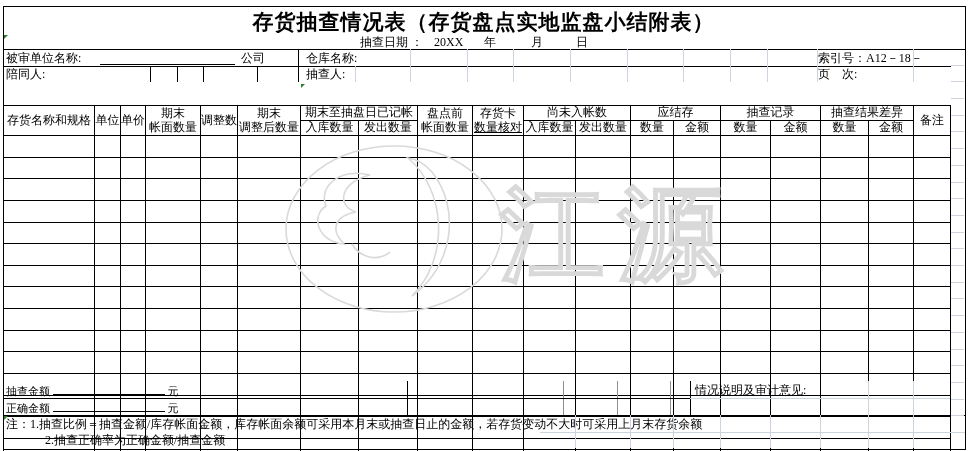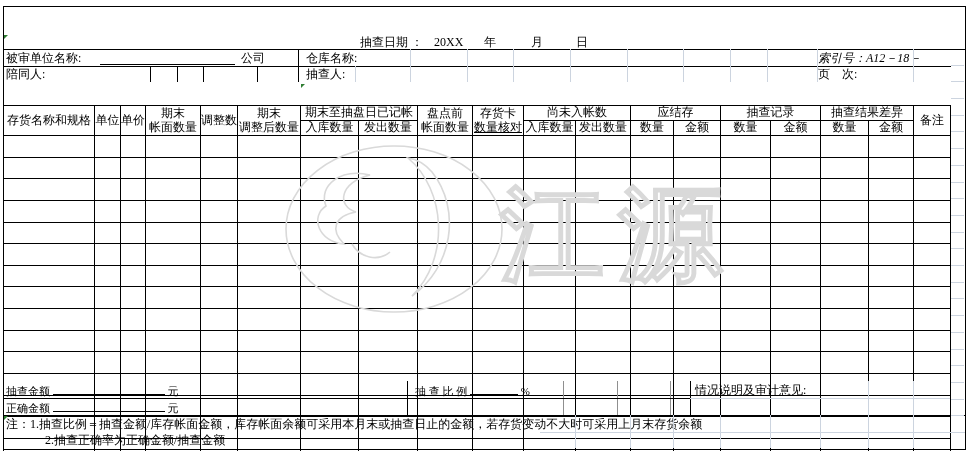--- a/index.html
+++ b/index.html
@@ -32,33 +32,34 @@
   .sumrow{position:absolute;font-size:11px;line-height:15px;white-space:nowrap;}
   .sp2{letter-spacing:2px;}
 </style>
 </head>
 <body>
 
 <div class="sheet">
 
   <div class="outer-box"></div>
 
+  <div class="title">存货抽查情况表（存货盘点实地监盘小结附表）</div>
 
   <span class="txt" style="left:360px;top:35px;">抽查日期 ：</span>
   <span class="txt" style="left:434px;top:35px;">20XX</span>
   <span class="txt" style="left:484px;top:35px;">年</span>
   <span class="txt" style="left:531px;top:35px;">月</span>
   <span class="txt" style="left:576px;top:35px;">日</span>
   <div class="hline" style="left:3px;top:49px;width:962px;"></div>
 
   <span class="txt" style="left:6px;top:51px;">被审单位名称:</span>
   <span class="uline abs" style="left:100px;top:53px;width:135px;"></span>
   <span class="txt" style="left:241px;top:51px;">公司</span>
   <span class="txt" style="left:306px;top:51px;">仓库名称:</span>
-  <span class="txt" style="left:818px;top:51px;font-style:italic;">索引号：A12－18－</span>
+  <span class="txt" style="left:818px;top:51px;">索引号：A12－18－</span>
   <div class="hline" style="left:3px;top:66px;width:948px;"></div>
 
   <span class="txt" style="left:6px;top:67px;">陪同人:</span>
   <span class="txt" style="left:306px;top:67px;">抽查人:</span>
   <span class="txt" style="left:818px;top:67px;">页　次:</span>
 
   <div class="vline" style="left:298px;top:49px;height:33px;"></div>
   <div class="vline" style="left:150px;top:66px;height:16px;"></div>
   <div class="vline" style="left:177px;top:66px;height:16px;"></div>
   <div class="vline" style="left:203px;top:66px;height:16px;"></div>
@@ -479,25 +480,20 @@
           <td></td>
         </tr>
     </tbody>
   </table>
 
   <div class="sumrow" style="left:6px;top:383px;">
     <span>抽查金额</span>
     <span class="uline" style="width:112px;"></span>
     <span>元</span>
   </div>
-  <div class="sumrow" style="left:415px;top:383px;">
-    <span>抽 查 比 例</span>
-    <span class="uline" style="width:48px;"></span>
-    <span>%</span>
-  </div>
 
   <div class="sumrow" style="left:6px;top:400px;">
     <span>正确金额</span>
     <span class="uline" style="width:112px;"></span>
     <span>元</span>
   </div>
 
   <span class="txt" style="left:695px;top:383px;">情况说明及审计意见:</span>
 
   <div class="vline" style="left:200px;top:381px;height:34px;"></div>

